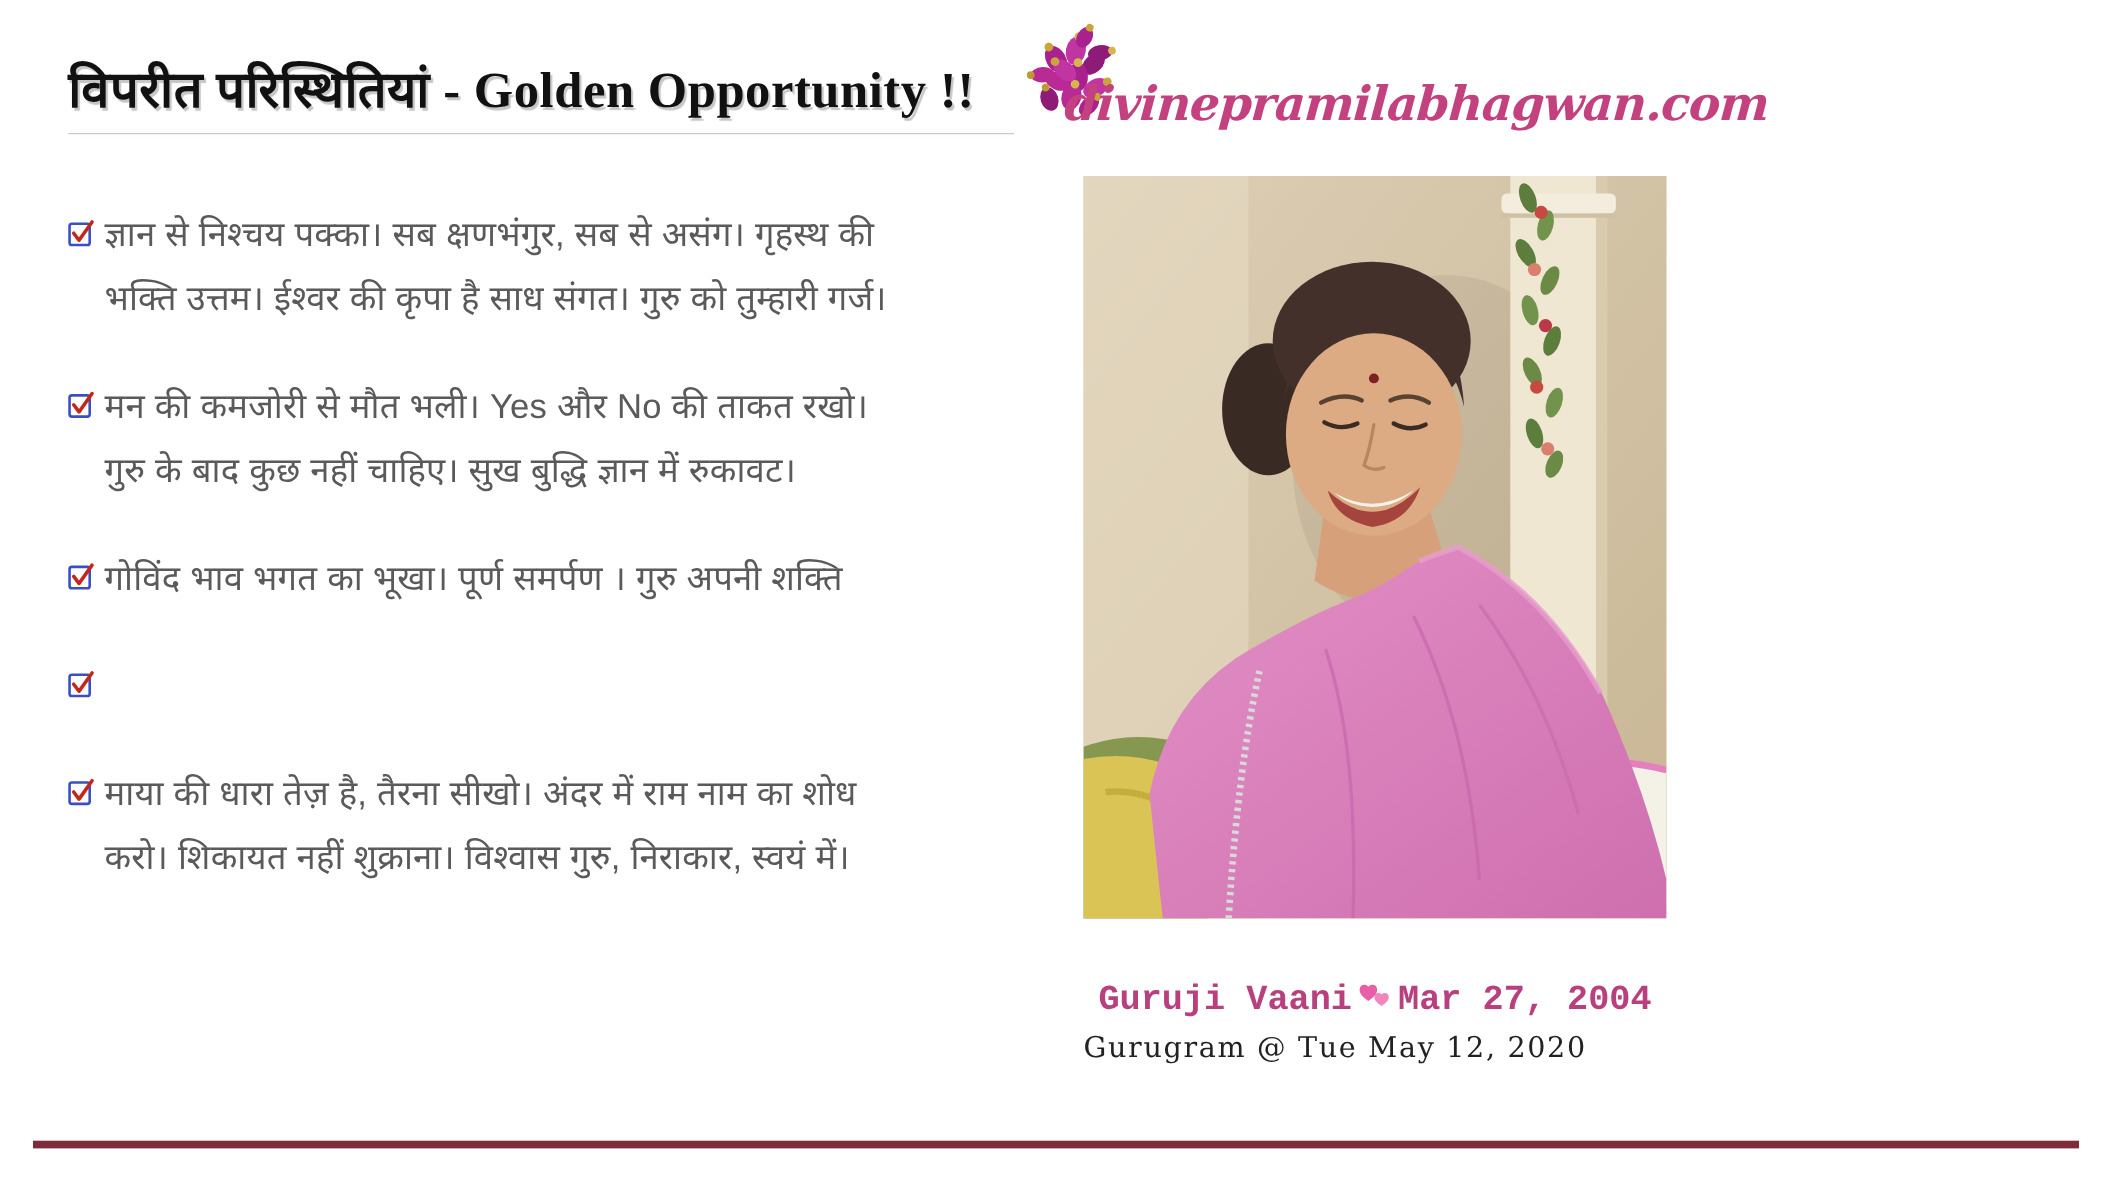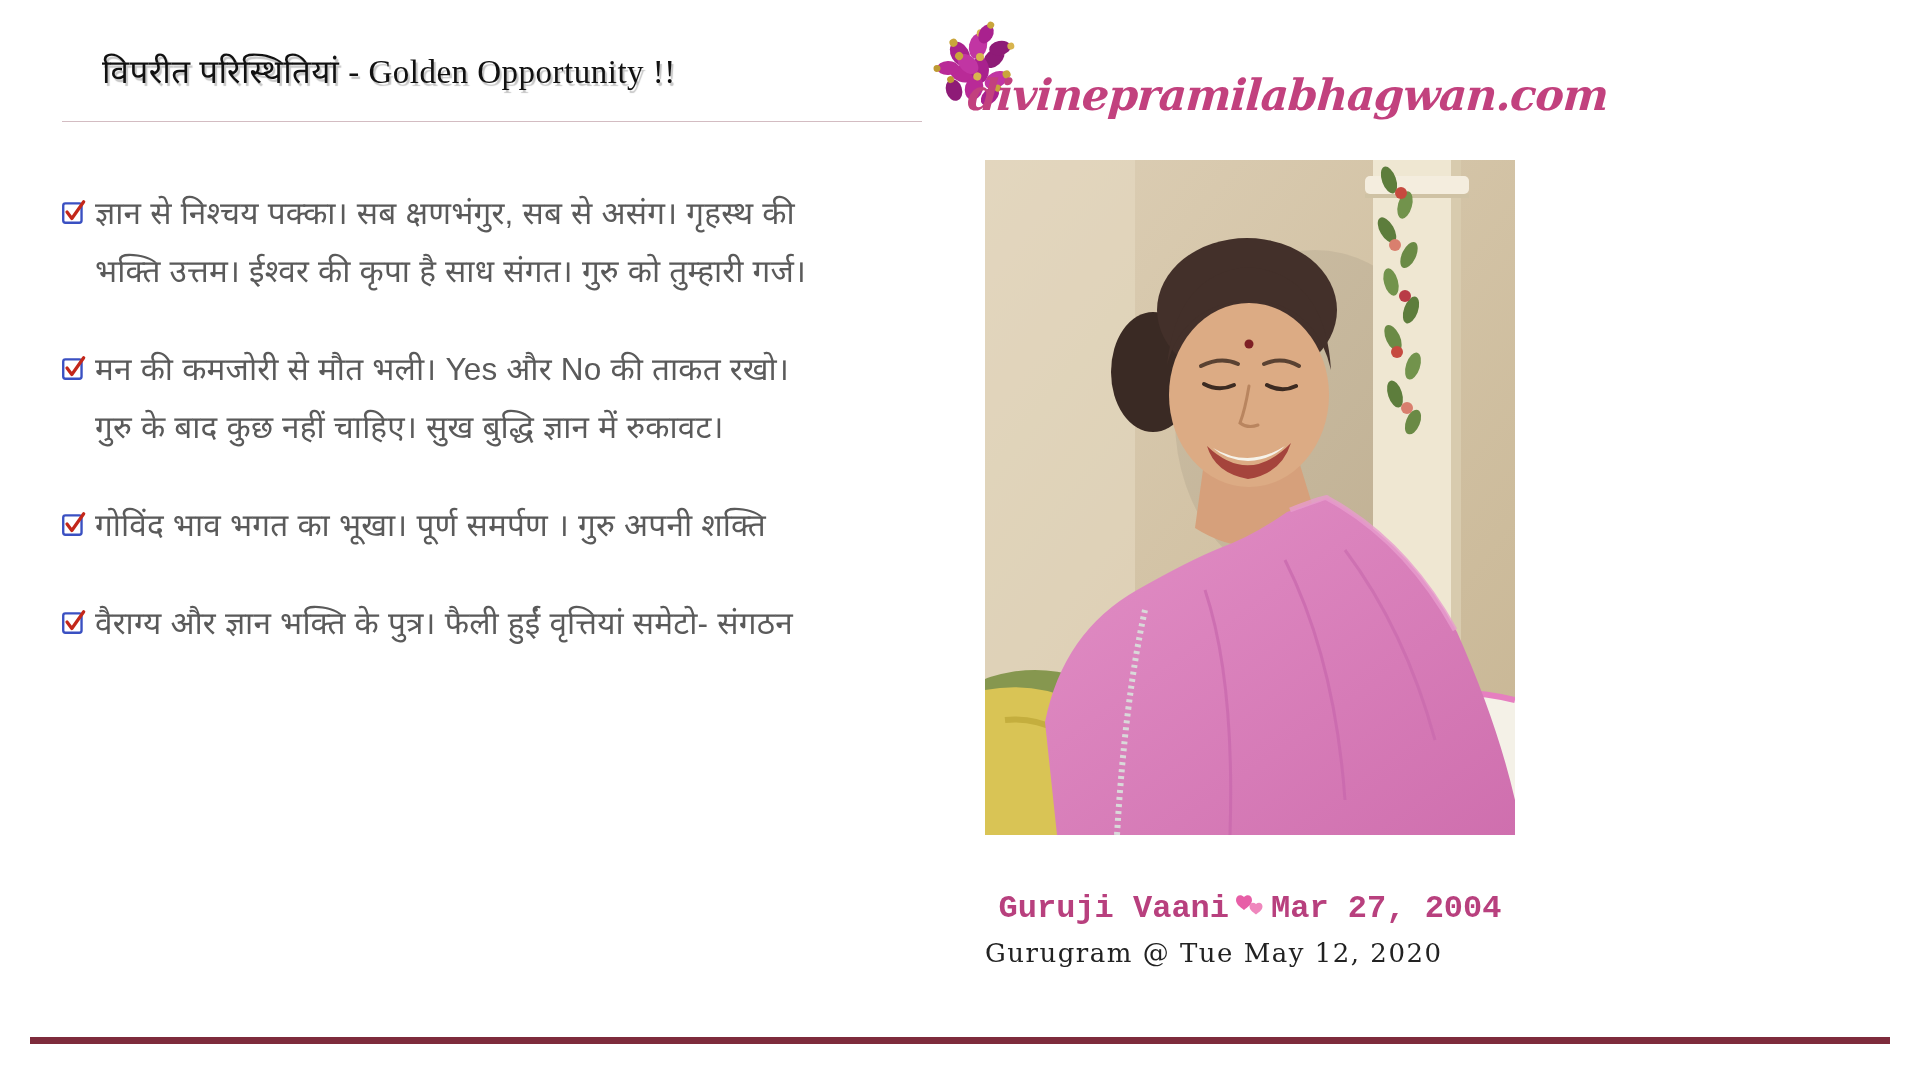--- a/index.html
+++ b/index.html
@@ -4,23 +4,23 @@
 <style>
   html,body{margin:0;padding:0;background:#ffffff;}
   .slide{
     position:relative;width:1920px;height:1080px;background:#ffffff;overflow:hidden;
     font-family:"Liberation Sans", sans-serif;
   }
   
   .title{
     position:absolute;left:62px;top:48px;width:880px;
     font-family:"Liberation Serif", serif;
-    font-size:33px;font-weight:400;color:#111111;
+    font-size:46px;font-weight:700;color:#111111;
     text-shadow:2px 3px 1px #c6c6c6;
-    white-space:nowrap;letter-spacing:.5px;margin-left:40px;
+    white-space:nowrap;letter-spacing:.5px;
   }
   .title-divider{
     position:absolute;left:62px;top:121px;width:860px;height:1px;background:#d3bcc2;
   }
   .flower{position:absolute;left:932px;top:20px;width:90px;height:90px;}
   .website{
     position:absolute;left:968px;top:70px;width:560px;
     font-family:"DejaVu Serif", serif;font-style:italic;font-weight:bold;
     font-size:43px;color:#c2417e;white-space:nowrap;letter-spacing:-1px;
     transform:skewX(-4deg);
@@ -165,24 +165,36 @@
     </div>
 
     <div class="bullet">
       <span class="box">
         <svg width="28" height="28" viewBox="0 0 26 26">
             <rect x="3" y="5" width="17" height="18" rx="2" fill="#ffffff" stroke="#3a50c2" stroke-width="2.2"></rect>
             <path d="M6.5 13 L11 19 L22 3.5" fill="none" stroke="#c3271a" stroke-width="3" stroke-linecap="round" stroke-linejoin="round"></path>
           </svg>
       </span>
       <span class="txt">
-        <span>वैराग्य और ज्ञान भक्ति के पुत्र। फैली हुईं वृत्तियां समेटो- संगठन</span><br>
-      </span>
-    </div>
-
+        <br>
+      </span>
+    </div>
+
+    <div class="bullet">
+      <span class="box">
+        <svg width="28" height="28" viewBox="0 0 26 26">
+            <rect x="3" y="5" width="17" height="18" rx="2" fill="#ffffff" stroke="#3a50c2" stroke-width="2.2"></rect>
+            <path d="M6.5 13 L11 19 L22 3.5" fill="none" stroke="#c3271a" stroke-width="3" stroke-linecap="round" stroke-linejoin="round"></path>
+          </svg>
+      </span>
+      <span class="txt">
+        <span>माया की धारा तेज़ है, तैरना सीखो। अंदर में राम नाम का शोध</span><br>
+        <span>करो। शिकायत नहीं शुक्राना। विश्वास गुरु, निराकार, स्वयं में।</span>
+      </span>
+    </div>
 
   </div>
 
   <div class="photo-frame">
     <svg width="530" height="675" viewBox="0 0 530 675">
       <defs>
         <linearGradient id="wall" x1="0" y1="0" x2="1" y2="1">
           <stop offset="0" stop-color="#ddcfb6"></stop>
             <stop offset="1" stop-color="#c8b694"></stop>
         </linearGradient>

